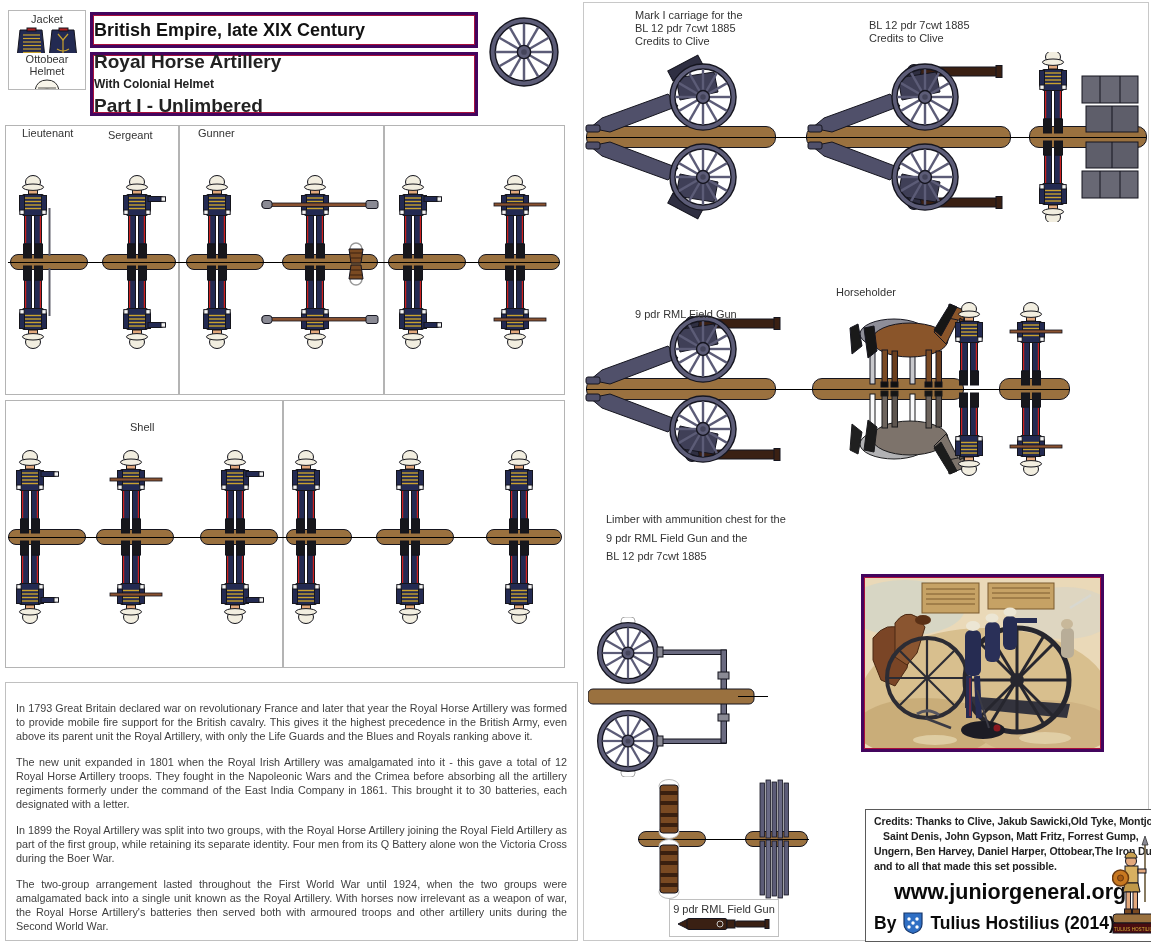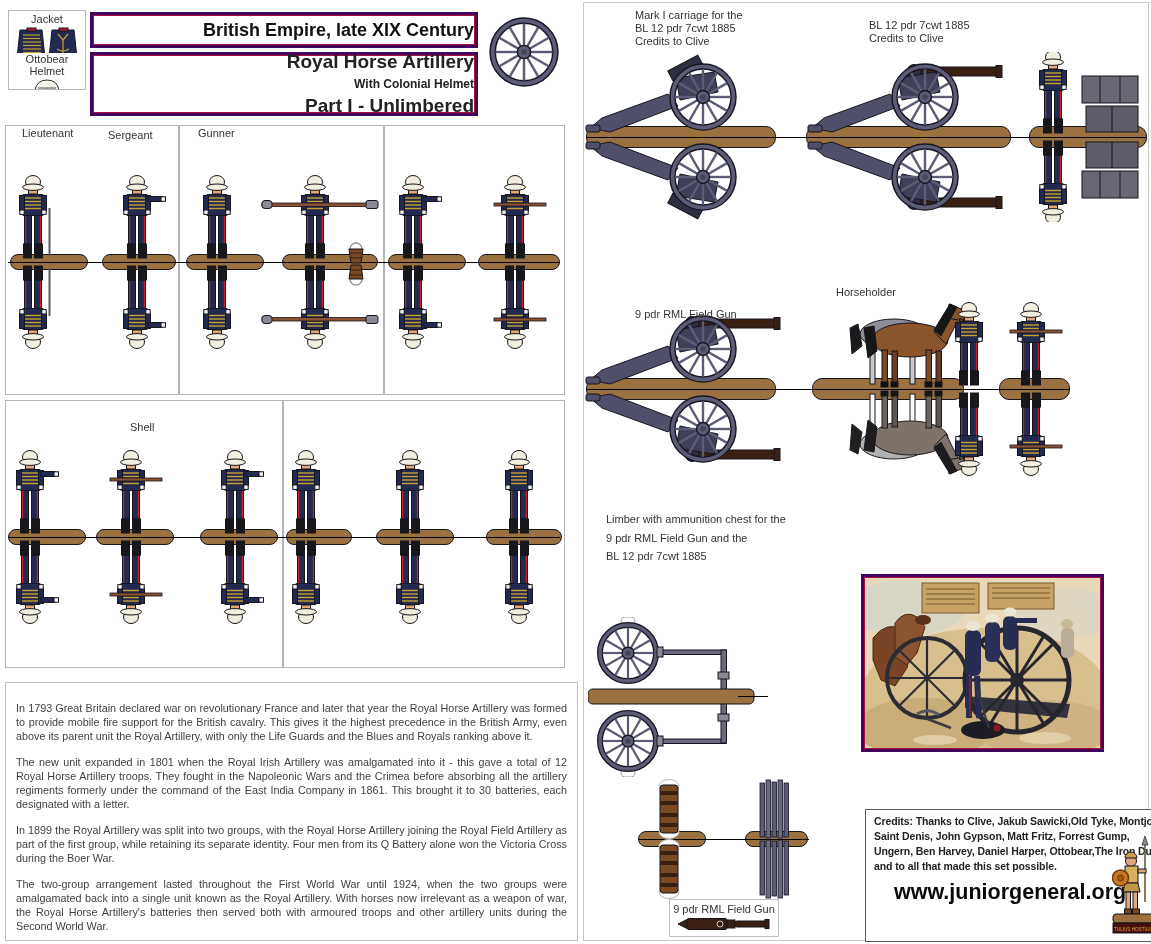--- a/index.html
+++ b/index.html
@@ -13,21 +13,21 @@
   .abs{position:absolute;}
   .lbl{position:absolute;font-size:11px;color:#333;white-space:nowrap;z-index:5;}
   .figbox{position:absolute;border:1px solid var(--boxgray);box-sizing:border-box;background:#fff;}
   .base{position:absolute;height:16px;background:var(--basebrown);border:1px solid #15151f;
         border-radius:8px;box-sizing:border-box;z-index:1;}
   .base.thick{height:22px;border-radius:10px;}
   .fold{position:absolute;height:0;border-top:1px solid #000;z-index:2;}
   .unit{position:absolute;z-index:3;}
   .fancy{position:absolute;border:3px solid var(--purple);background:#fff;box-sizing:border-box;}
   .fancy .inner{width:100%;height:100%;border:1px solid var(--crimson);box-sizing:border-box;
-        display:flex;flex-direction:column;align-items:flex-end;justify-content:center;}
+        display:flex;flex-direction:column;align-items:flex-start;justify-content:center;}
   .title-text{font-size:18px;font-weight:bold;color:#111;}
   .sub1{font-size:19px;font-weight:bold;}
   .sub2{font-size:12px;font-weight:bold;margin:4px 0;}
   .keybox{position:absolute;border:1px solid #b8b8b8;box-sizing:border-box;display:flex;
         flex-direction:column;align-items:center;padding-top:2px;background:#fff;}
   .keybox .t{font-size:11px;color:#333;line-height:12px;text-align:center;}
   .history{position:absolute;border:1px solid #c0c0c0;box-sizing:border-box;
         padding:18px 10px;background:#fff;}
   .history p{margin:0 0 12px 0;font-size:10.8px;line-height:1.3;text-align:justify;color:var(--ink);}
   .rpanel{position:absolute;border:1px solid #c8c8c8;box-sizing:border-box;background:#fff;}
@@ -514,24 +514,38 @@
         <rect x="11" y="2.5" width="40" height="11" rx="2" fill="#3a2013" stroke="#15151f"></rect>
         <circle cx="44" cy="8" r="3" fill="#3a2013" stroke="#c8c8c8" stroke-width="1"></circle>
         <rect x="51" y="4" width="8" height="8" fill="#3a2013" stroke="#15151f"></rect>
         <rect x="59" y="5" width="32" height="6" rx="2" fill="#3a2013" stroke="#15151f"></rect>
         <rect x="89" y="3.5" width="4" height="9" fill="#3a2013" stroke="#15151f"></rect>
       </svg>
     </div>
 
     <div class="creditsbox" style="left:281px;top:806px;width:296px;height:133px;">
       <div class="cline" style="top:5px;">Credits: Thanks to Clive, Jakub Sawicki,Old Tyke, Montjoie</div>
-      <div class="cline" style="top:20px;">Saint Denis, John Gypson, Matt Fritz, Forrest Gump,</div>
+      <div class="cline" style="top:20px;margin-left:9px;">Saint Denis, John Gypson, Matt Fritz, Forrest Gump,</div>
       <div class="cline" style="top:35px;">Ungern, Ben Harvey, Daniel Harper, Ottobear,The Iron Duke,</div>
       <div class="cline" style="top:50px;">and to all that made this set possible.</div>
       <div class="site">www.juniorgeneral.org</div>
+      <div class="byline">
+        <span>By</span>
+        <svg width="22" height="24">
+          <path d="M2,2 h18 v11 q0 7 -9 9.5 q-9 -2.5 -9 -9.5 z" fill="#2f6fc4" stroke="#16366a" stroke-width="1.2"></path>
+          <g fill="#fff">
+            <circle cx="7" cy="8" r="1.7"></circle>
+              <circle cx="15" cy="8" r="1.7"></circle>
+              <circle cx="11" cy="12" r="1.7"></circle>
+            <circle cx="7" cy="16" r="1.7"></circle>
+              <circle cx="15" cy="16" r="1.7"></circle>
+          </g>
+        </svg>
+        <span>Tulius Hostilius (2014)</span>
+      </div>
       <svg class="abs" style="left:246px;top:26px;" width="46" height="100">
         <line x1="33" y1="4" x2="33" y2="66" stroke="#6a5a3a" stroke-width="1.6"></line>
         <polygon points="33,0 30,9 36,9" fill="#8a8a94" stroke="#333" stroke-width="0.8"></polygon>
         <circle cx="19" cy="25" r="5.5" fill="#e2a87c" stroke="#15151f"></circle>
         <path d="M13,22 a6,6 0 0 1 12,0 z" fill="#c8a050" stroke="#15151f"></path>
         <rect x="13" y="30" width="13" height="17" fill="#d8b060" stroke="#15151f"></rect>
         <rect x="26" y="33" width="8" height="4" fill="#e2a87c" stroke="#15151f"></rect>
         <polygon points="13,47 26,47 28,56 11,56" fill="#c09848" stroke="#15151f"></polygon>
         <rect x="14" y="56" width="4.5" height="18" fill="#e2a87c" stroke="#15151f"></rect>
         <rect x="21" y="56" width="4.5" height="18" fill="#e2a87c" stroke="#15151f"></rect>

